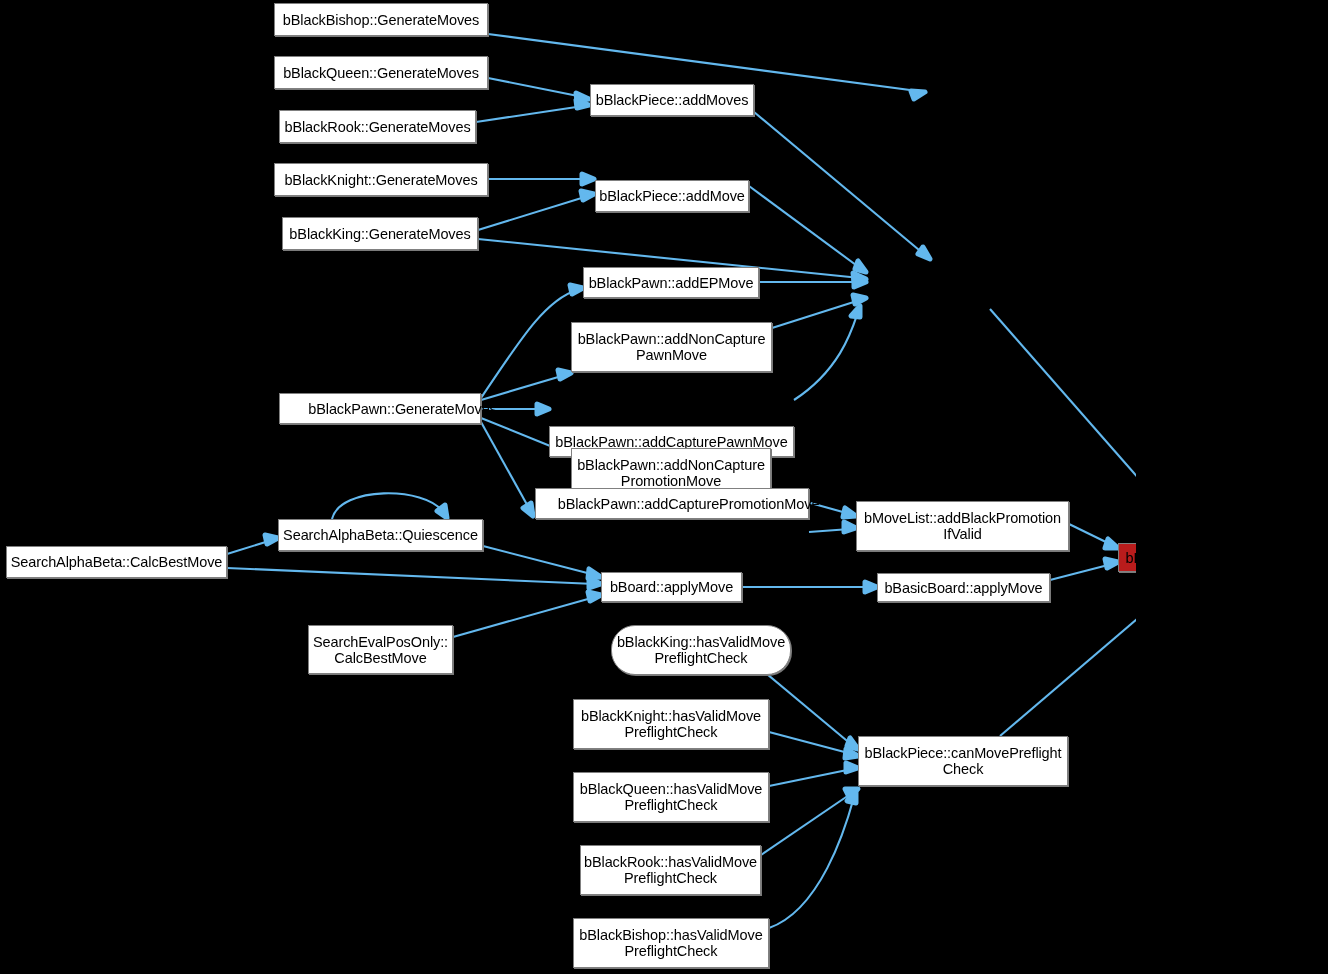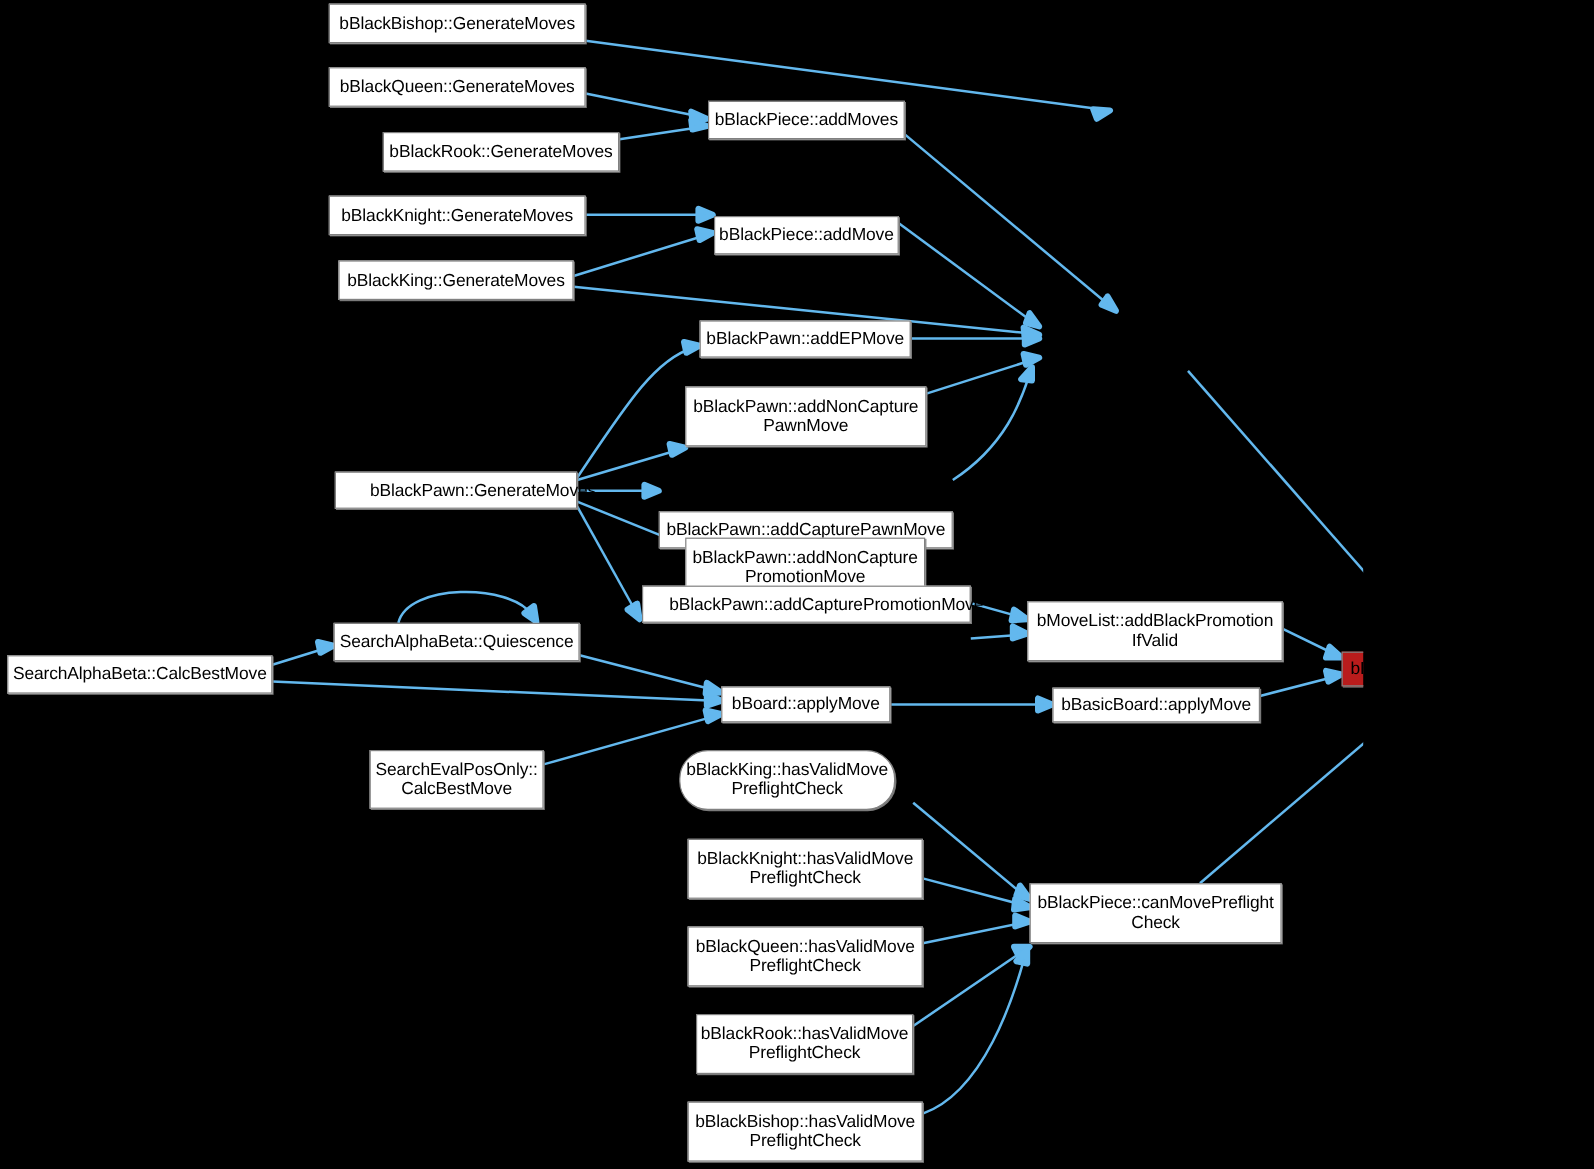--- a/index.html
+++ b/index.html
@@ -96,21 +96,21 @@
       <path d="M858,768 l-12,-5 l0,9 z" fill="#63b8ee" stroke="#63b8ee" stroke-width="5" stroke-linejoin="round"></path>
       <path d="M761,855 L852,793" fill="none" stroke="#63b8ee" stroke-width="2.1"></path>
       <path d="M858,789 l-13,0 l4,8 z" fill="#63b8ee" stroke="#63b8ee" stroke-width="5" stroke-linejoin="round"></path>
       <path d="M769,928 C820,910 845,830 854,797" fill="none" stroke="#63b8ee" stroke-width="2.1"></path>
       <path d="M856,791 l-9,10 l9,2 z" fill="#63b8ee" stroke="#63b8ee" stroke-width="5" stroke-linejoin="round"></path>
       <path d="M1000,736 L1185,578" fill="none" stroke="#63b8ee" stroke-width="2.1"></path>
       <path d="M1190,574 l-13,3 l6,7 z" fill="#63b8ee" stroke="#63b8ee" stroke-width="5" stroke-linejoin="round"></path>
     </svg>
 <div class="node" style="left: 274px; top: 3px; width: 214px; height: 33px;">bBlackBishop::GenerateMoves</div>
     <div class="node" style="left: 274px; top: 56px; width: 214px; height: 33px;">bBlackQueen::GenerateMoves</div>
-    <div class="node" style="left: 279px; top: 110px; width: 197px; height: 33px; margin-left: 40px;">bBlackRook::GenerateMoves</div>
+    <div class="node" style="left: 279px; top: 110px; width: 197px; height: 33px;">bBlackRook::GenerateMoves</div>
     <div class="node" style="left: 274px; top: 163px; width: 214px; height: 33px;">bBlackKnight::GenerateMoves</div>
     <div class="node" style="left: 282px; top: 217px; width: 196px; height: 33px;">bBlackKing::GenerateMoves</div>
     <div class="node" style="left: 590px; top: 84px; width: 164px; height: 32px;">bBlackPiece::addMoves</div>
     <div class="node" style="left: 595px; top: 180px; width: 154px; height: 32px;">bBlackPiece::addMove</div>
     <div class="node" style="left: 583px; top: 267px; width: 176px; height: 31px;">bBlackPawn::addEPMove</div>
     <div class="node" style="left: 571px; top: 322px; width: 201px; height: 50px;">bBlackPawn::addNonCapture
 PawnMove</div>
     <div class="node" style="left: 279px; top: 393px; width: 202px; height: 31px; padding-left: 45px;">bBlackPawn::GenerateMoves</div>
     <div class="node" style="left: 549px; top: 394px; width: 245px; height: 31px; margin-top: 32px;">bBlackPawn::addCapturePawnMove</div>
     <div class="node" style="left: 571px; top: 448px; width: 200px; height: 50px;">bBlackPawn::addNonCapture
@@ -118,21 +118,21 @@
     <div class="node" style="left: 535px; top: 488px; width: 274px; height: 31px; padding-left: 33px;">bBlackPawn::addCapturePromotionMove</div>
     <div class="node" style="left: 856px; top: 501px; width: 213px; height: 50px;">bMoveList::addBlackPromotion
 IfValid</div>
     <div class="node" style="left: 278px; top: 519px; width: 205px; height: 32px;">SearchAlphaBeta::Quiescence</div>
     <div class="node" style="left: 6px; top: 546px; width: 221px; height: 32px; text-align: right;">SearchAlphaBeta::CalcBestMove</div>
     <div class="node highlight" style="left: 1118px; top: 543px; width: 208px; height: 29px;">bBasicBoard::applyBlackMove</div>
     <div class="node" style="left: 601px; top: 572px; width: 141px; height: 30px;">bBoard::applyMove</div>
     <div class="node" style="left: 877px; top: 573px; width: 173px; height: 29px;">bBasicBoard::applyMove</div>
     <div class="node" style="left: 308px; top: 625px; width: 145px; height: 49px;">SearchEvalPosOnly::
 CalcBestMove</div>
-    <div class="node" style="left: 566px; top: 625px; width: 180px; height: 50px; border-radius: 24px;">bBlackKing::hasValidMove
+    <div class="node" style="left: 611px; top: 625px; width: 180px; height: 50px; border-radius: 24px;">bBlackKing::hasValidMove
 PreflightCheck</div>
     <div class="node" style="left: 573px; top: 699px; width: 196px; height: 50px;">bBlackKnight::hasValidMove
 PreflightCheck</div>
     <div class="node" style="left: 858px; top: 736px; width: 210px; height: 50px;">bBlackPiece::canMovePreflight
 Check</div>
     <div class="node" style="left: 573px; top: 772px; width: 196px; height: 50px;">bBlackQueen::hasValidMove
 PreflightCheck</div>
     <div class="node" style="left: 580px; top: 845px; width: 181px; height: 50px;">bBlackRook::hasValidMove
 PreflightCheck</div>
     <div class="node" style="left: 573px; top: 918px; width: 196px; height: 50px;">bBlackBishop::hasValidMove

